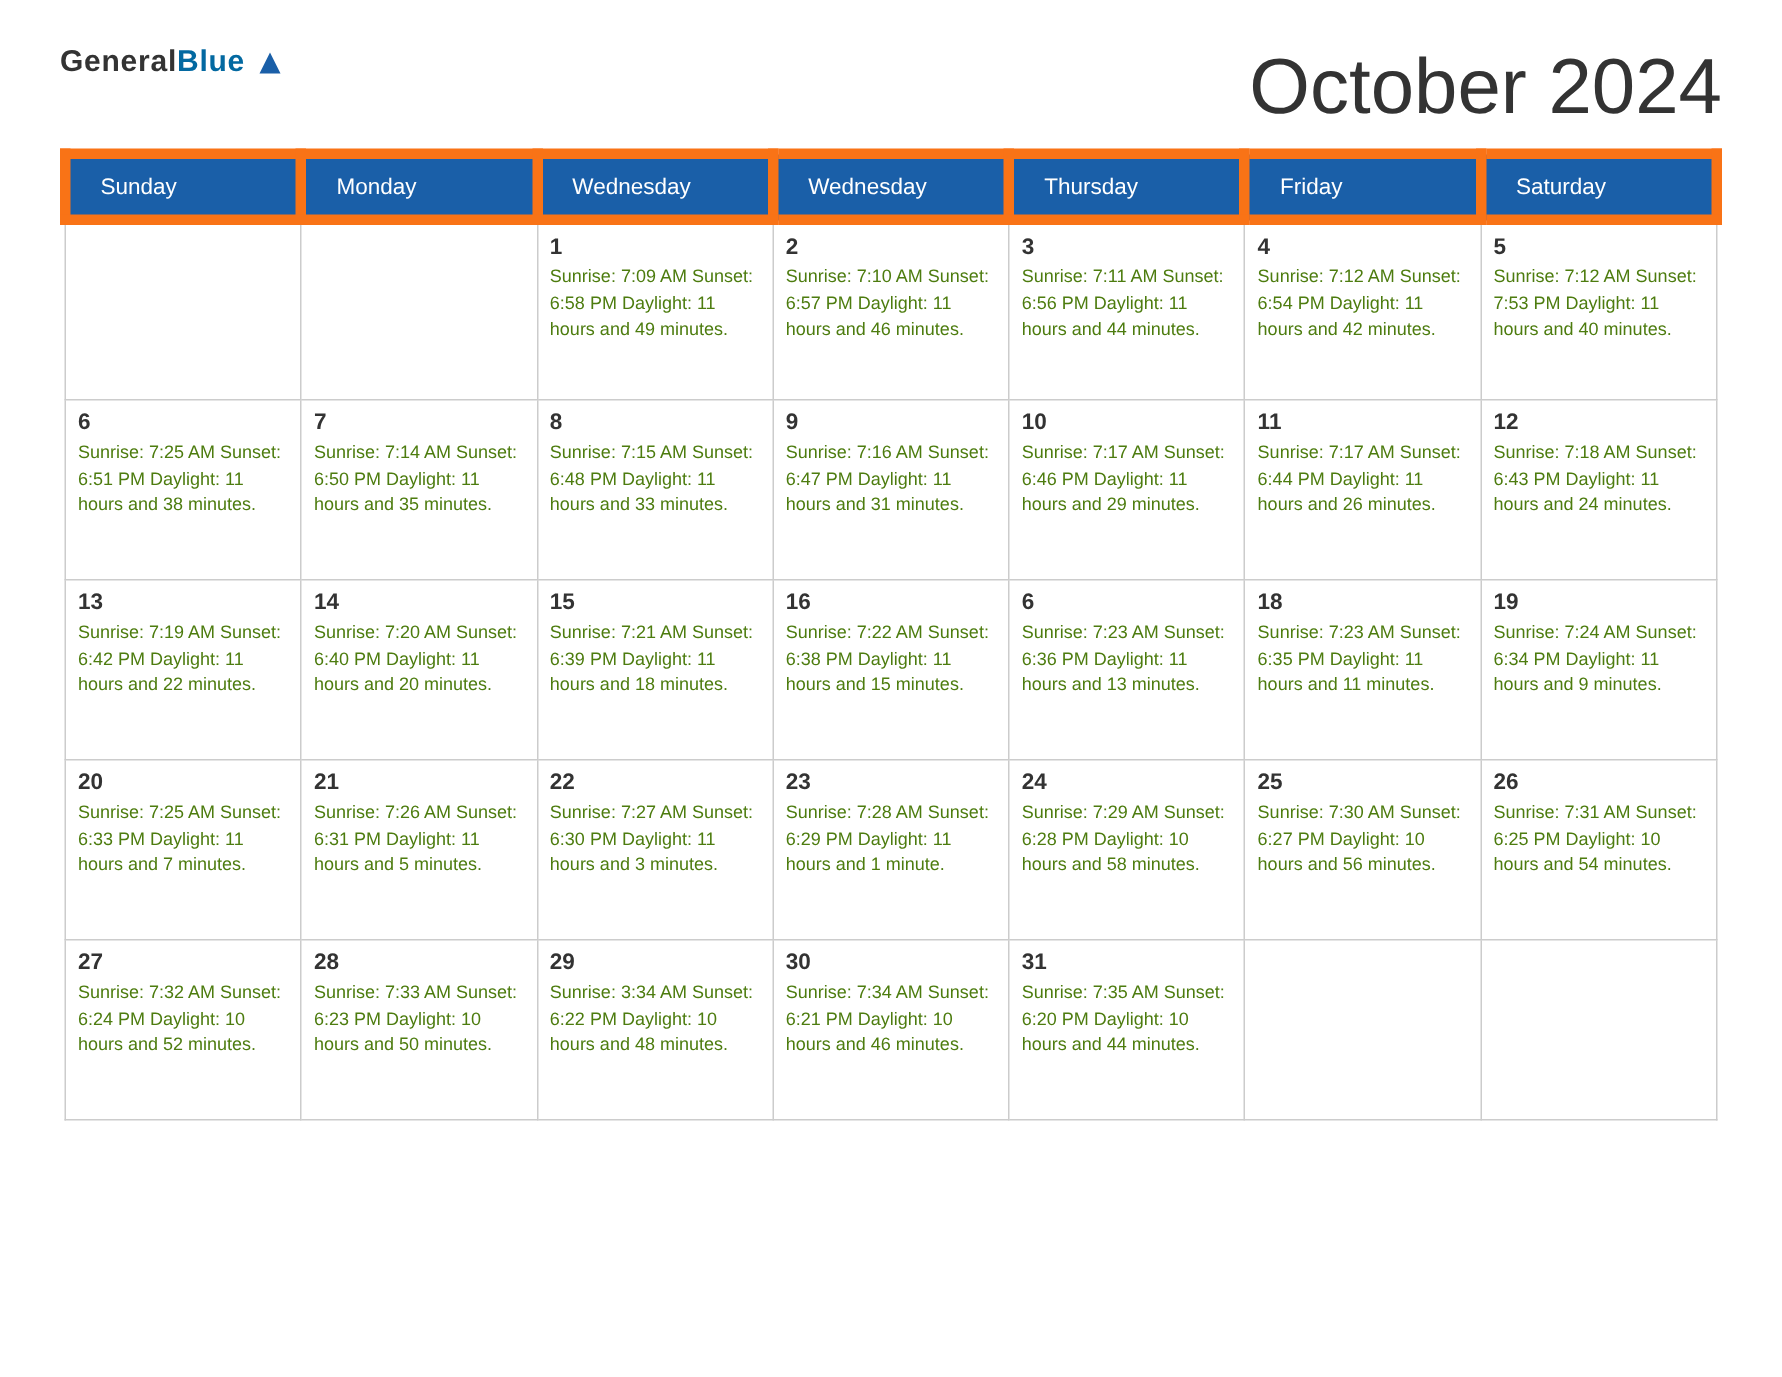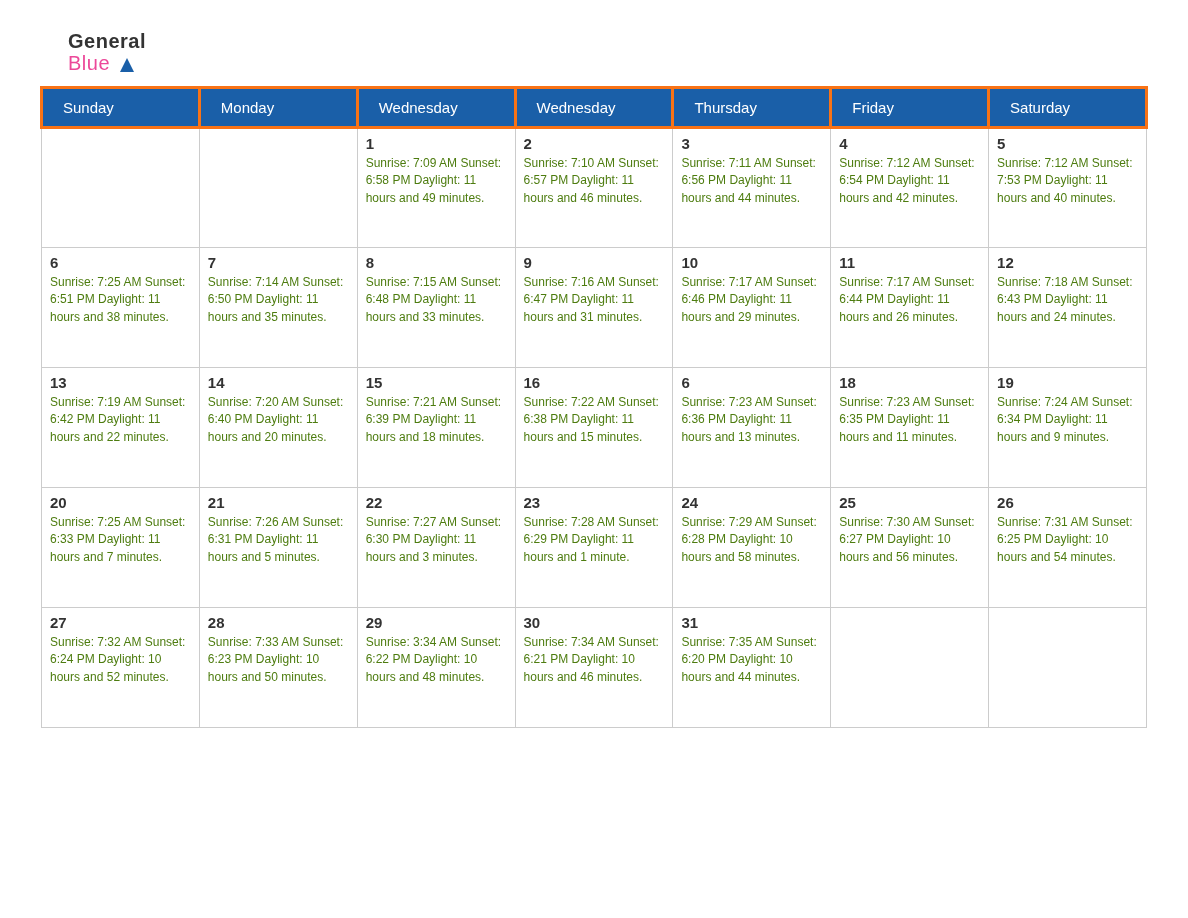--- a/index.html
+++ b/index.html
@@ -39,21 +39,21 @@
       border-collapse: collapse;
       margin-top: 12px;
     }
     .calendar th {
       background-color: #1a5fa8;
       color: #fff;
       padding: 10px 20px;
       font-size: 15px;
       font-weight: normal;
       text-align: left;
-      border: 3px solid #f97316;
+      border: 7px solid #f97316;
     }
     .calendar td {
       border: 1px solid #ccc;
       vertical-align: top;
       padding: 6px 8px;
       width: 14.28%;
       min-height: 100px;
       height: 120px;
     }
     .day-number {
@@ -66,54 +66,54 @@
     .day-info {
       font-size: 12px;
       color: #4d7c0f;
       line-height: 1.45;
     }
     .empty-cell {
       background: #fff;
     }
     .logo-text-block {
       display: flex;
-      flex-direction: column;
-      margin-left: 28px;
+      flex-direction: row;
     }
     .logo-line1 {
       font-size: 20px;
       font-weight: bold;
       color: #333;
       line-height: 1.1;
       letter-spacing: 0.5px;
     }
     .logo-line2 {
       font-size: 20px;
-      font-weight: normal;
-      color: #ec4899;
+      font-weight: bold;
+      color: #0369a1;
       line-height: 1.1;
       letter-spacing: 0.5px;
     }
   </style>
 </head>
 <body>
 
 <div class="header-row">
   <div class="logo">
     <div class="logo-text-block">
       <span class="logo-line1">General</span>
       <span class="logo-line2">
         <span>Blue</span>
         <svg width="18" height="18" viewBox="0 0 18 18" style="display:inline-block;vertical-align:middle;margin-left:2px;">
           <polygon points="2,16 9,2 16,16" fill="#1a5fa8"></polygon>
         </svg>
       </span>
     </div>
   </div>
   <div class="title-section">
+    <div class="month-title">October 2024</div>
   </div>
 </div>
 
 <table class="calendar">
   <thead>
     <tr>
     <th>Sunday</th>
         <th>Monday</th>
         <th>Wednesday</th>
         <th>Wednesday</th>

